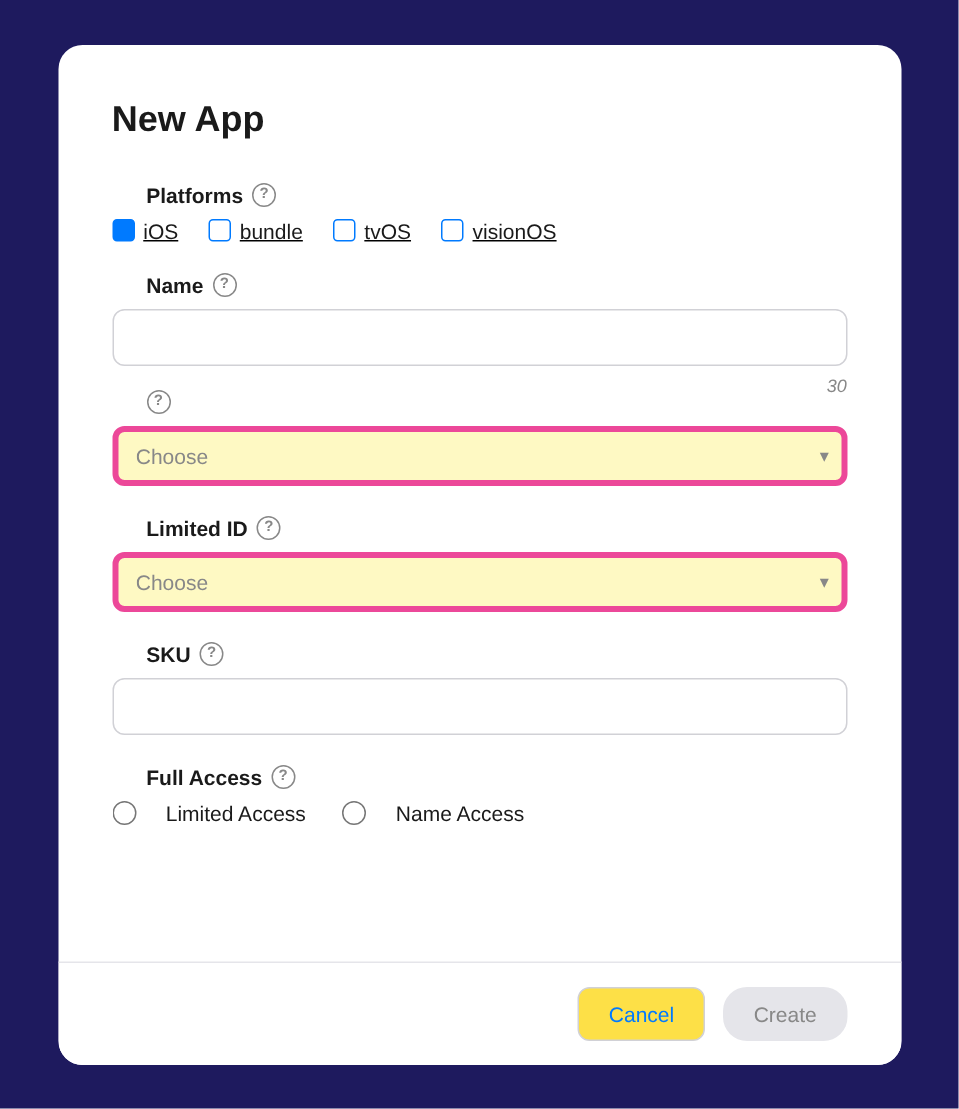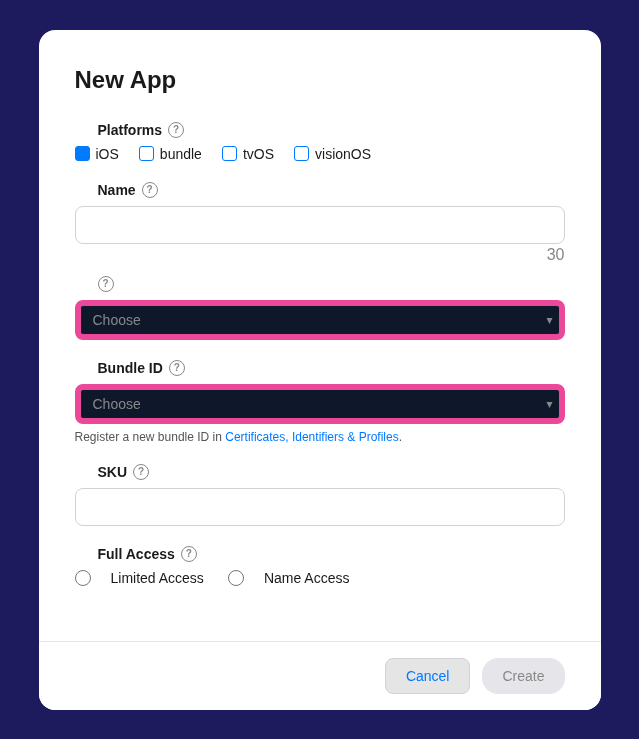--- a/index.html
+++ b/index.html
@@ -68,20 +68,21 @@
       font-weight: 600;
       cursor: pointer;
       flex-shrink: 0;
     }
 
     .platforms-row {
       display: flex;
       align-items: flex-end;
       gap: 20px;
       flex-wrap: wrap;
+      text-decoration: underline;
     }
 
     .checkbox-item {
       display: flex;
       align-items: center;
       gap: 6px;
       cursor: pointer;
     }
 
     .checkbox-item input[type="checkbox"] {
@@ -116,42 +117,43 @@
     }
 
     .input-wrapper {
       position: relative;
     }
 
     .char-count {
       position: absolute;
       right: 0;
       bottom: -20px;
-      font-size: 16px;
-      color: #888;
+      font-size: 12px;
+      color: #888;
+      font-style: italic;
     }
 
     .name-group {
-      margin-bottom: 32px;
+      margin-bottom: 16px;
     }
 
     .select-wrapper {
       position: relative;
     }
 
     .select-input {
       width: 100%;
       height: 40px;
-      border: 6px solid #ec4899;
+      border: 4px solid #ec4899;
       border-radius: 8px;
       padding: 0 36px 0 12px;
       font-size: 14px;
       color: #888;
       appearance: none;
-      background: #0f172a;
+      background: #fef9c3;
       cursor: pointer;
       outline: none;
     }
 
     .select-arrow {
       position: absolute;
       right: 12px;
       top: 50%;
       transform: translateY(-50%);
       pointer-events: none;
@@ -209,21 +211,21 @@
       padding: 0 20px;
       border-radius: 8px;
       font-size: 14px;
       font-weight: 500;
       cursor: pointer;
       border: none;
       outline: none;
     }
 
     .btn-cancel {
-      background: #e5e5e5;
+      background: #fde047;
       border: 1px solid #d1d1d6;
       color: #007aff;
     }
 
     .btn-create {
       background: #e5e5ea;
       color: #888;
       cursor: not-allowed;
       border-radius: 16px;
     }
@@ -284,32 +286,29 @@
           <option value="de">German</option>
           <option value="zh">Chinese</option>
           <option value="ja">Japanese</option>
         </select>
         <span class="select-arrow">▾</span>
       </div>
     </div>
 
     <div class="form-group">
       <div class="form-label">
-        <span>Bundle ID</span>
+        <span>Limited ID</span>
         <span class="help-icon">?</span>
       </div>
       <div class="select-wrapper">
         <select class="select-input">
           <option value="">Choose</option>
         </select>
         <span class="select-arrow">▾</span>
       </div>
-      <p class="bundle-hint">
-        <span>Register a new bundle ID in </span><a href="#">Certificates, Identifiers &amp; Profiles</a><span>.</span>
-      </p>
     </div>
 
     <div class="form-group">
       <div class="form-label">
         <span>SKU</span>
         <span class="help-icon">?</span>
       </div>
       <input type="text" class="text-input" style="">
     </div>
 

